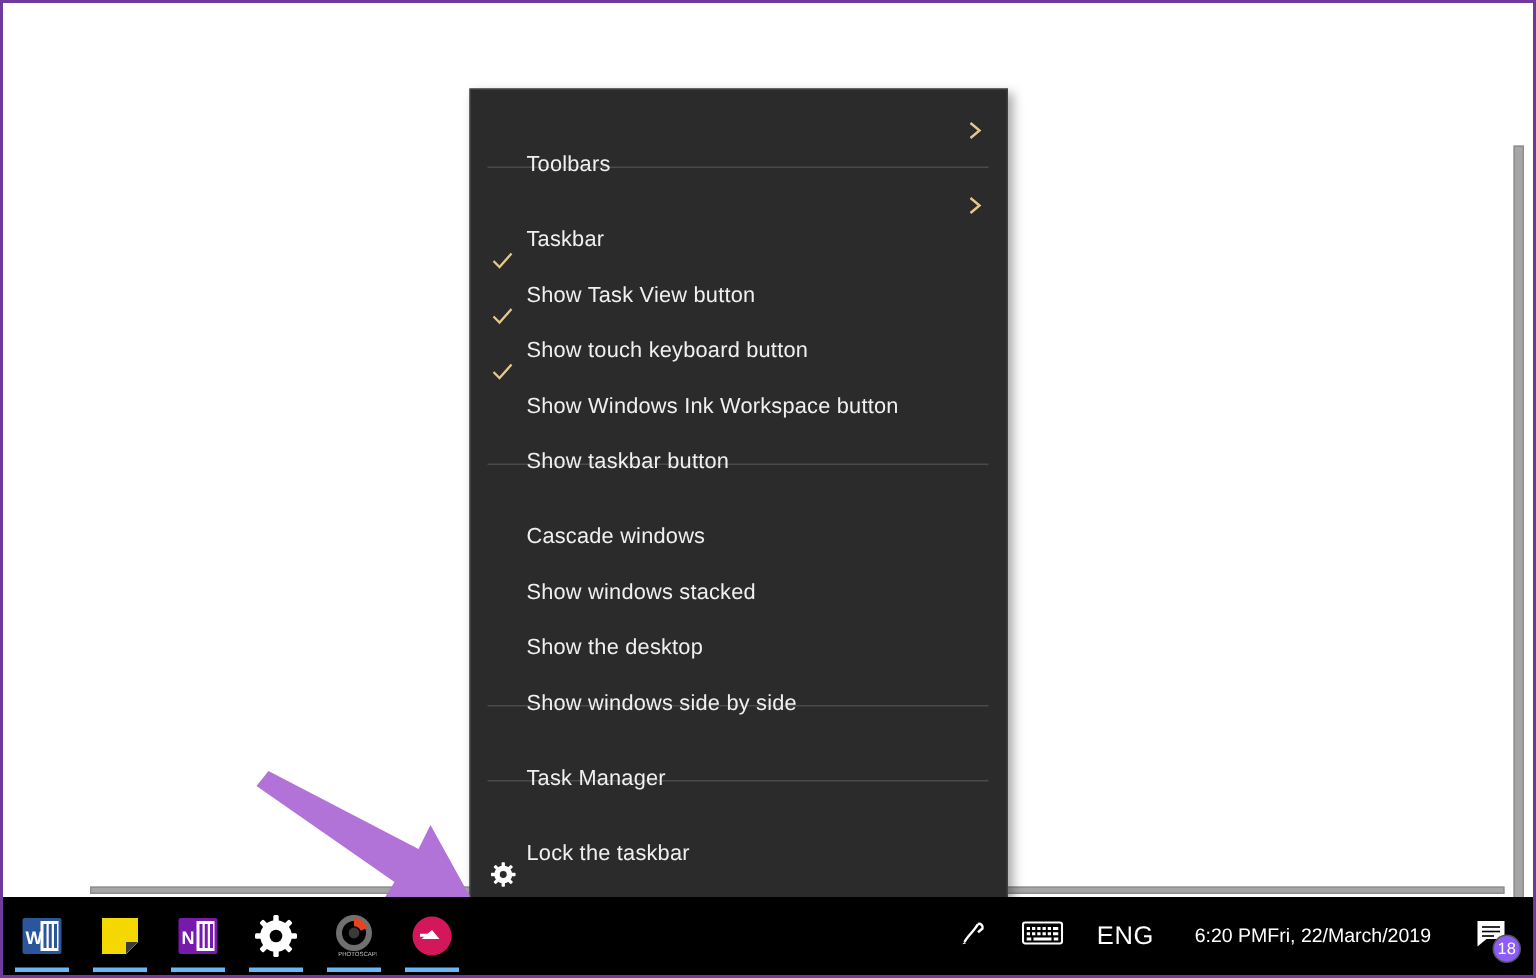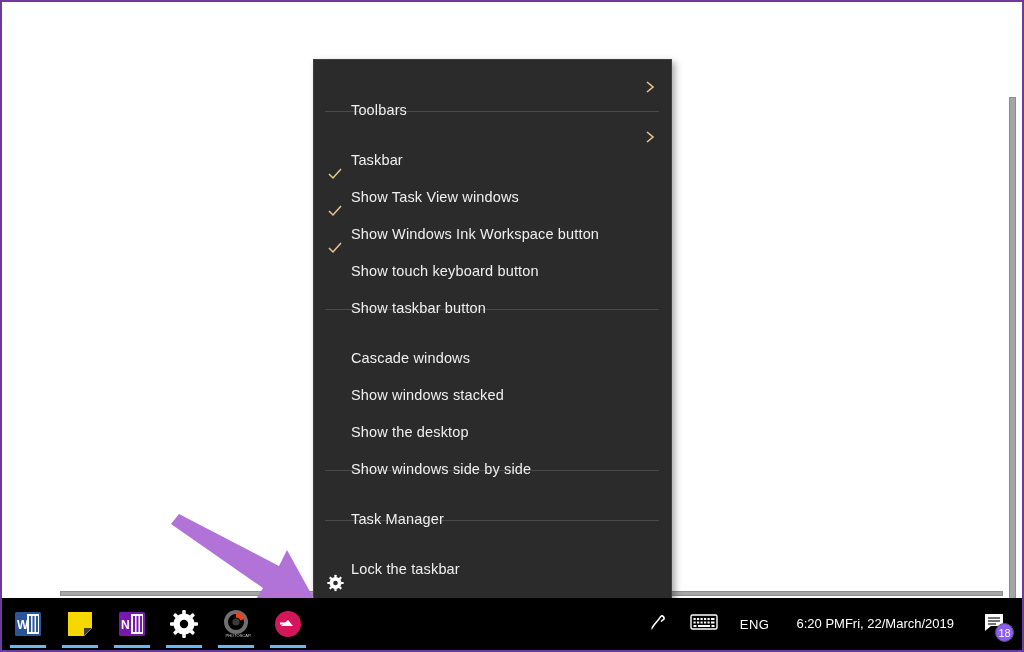--- a/index.html
+++ b/index.html
@@ -146,21 +146,21 @@
     display: flex;
     align-items: center;
     height: 100%;
     color: #ffffff;
   }
   .tray-item {
     display: flex; align-items: center; justify-content: center;
     height: 100%;
     padding: 0 11px;
   }
-  #tray-lang { font-size: 13px; letter-spacing: 0.5px; }
+  #tray-lang { font-size: 17px; letter-spacing: 0.5px; }
   #tray-clock {
     text-align: center;
     line-height: 1.35;
     font-size: 13px;
     padding: 16px 16px;
     color: #ffffff;
   }
   #tray-clock .time { display: block; }
   #tray-clock .date { display: block; }
   #tray-notify { position: relative; padding: 0 16px 0 12px; }
@@ -229,40 +229,40 @@
           </svg>
       </span>
     </div>
 
     <div class="menu-item">
       <span class="menu-check">
         <svg viewBox="0 0 16 16" width="16" height="16">
             <polyline points="2,8 6,12 14,3" fill="none" stroke="#e8c88a" stroke-width="1.5"></polyline>
           </svg>
       </span>
-      <span class="label">Show Task View windows</span>
+      <span class="label">Show Task View button</span>
     </div>
 
 
     <div class="menu-item">
       <span class="menu-check">
         <svg viewBox="0 0 16 16" width="16" height="16">
             <polyline points="2,8 6,12 14,3" fill="none" stroke="#e8c88a" stroke-width="1.5"></polyline>
           </svg>
       </span>
-      <span class="label">Show Windows Ink Workspace button</span>
+      <span class="label">Show touch keyboard button</span>
     </div>
 
     <div class="menu-item">
       <span class="menu-check">
         <svg viewBox="0 0 16 16" width="16" height="16">
             <polyline points="2,8 6,12 14,3" fill="none" stroke="#e8c88a" stroke-width="1.5"></polyline>
           </svg>
       </span>
-      <span class="label">Show touch keyboard button</span>
+      <span class="label">Show Windows Ink Workspace button</span>
     </div>
 
     <div class="menu-item">
       <span class="label">Show taskbar button</span>
     </div>
 
     <div class="menu-sep"></div>
 
     <div class="menu-item">
       <span class="label">Cascade windows</span>

